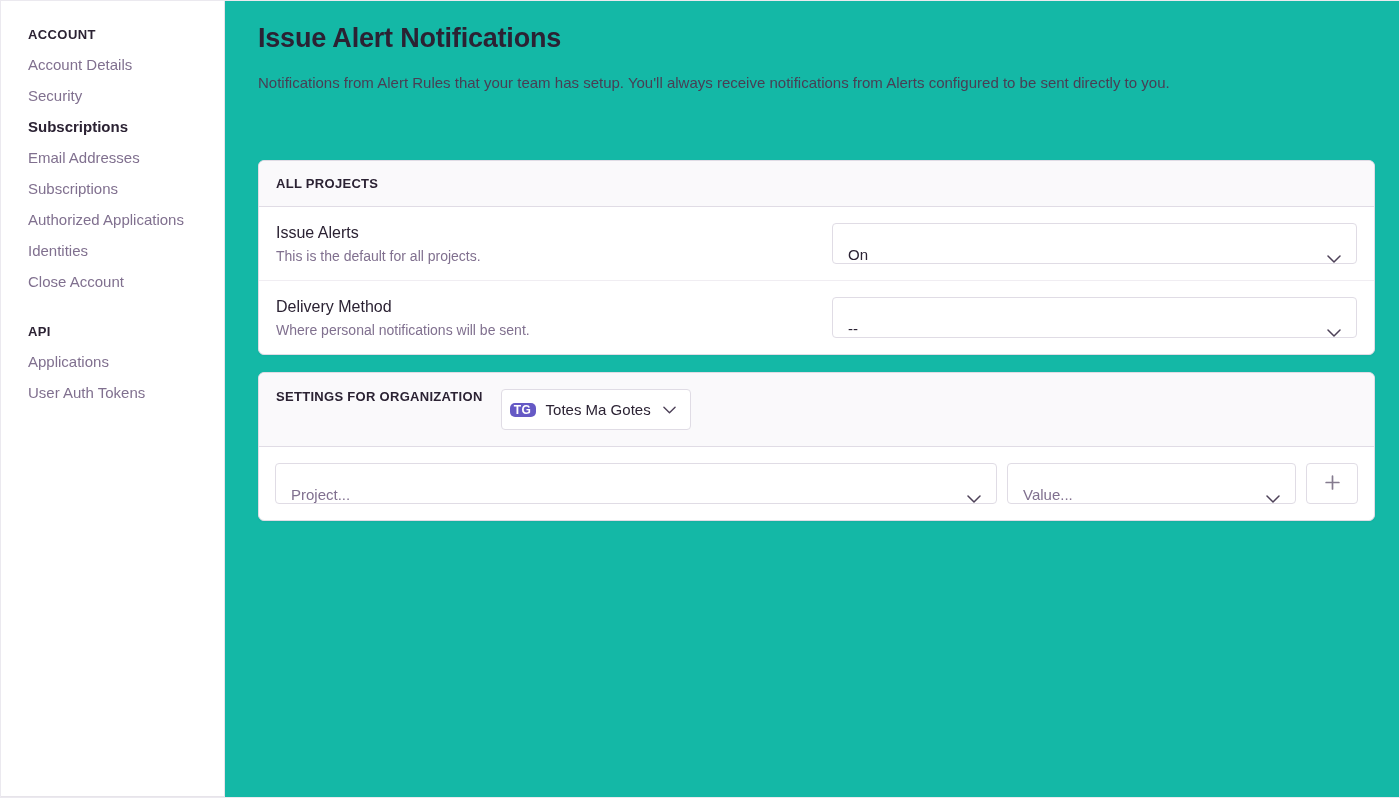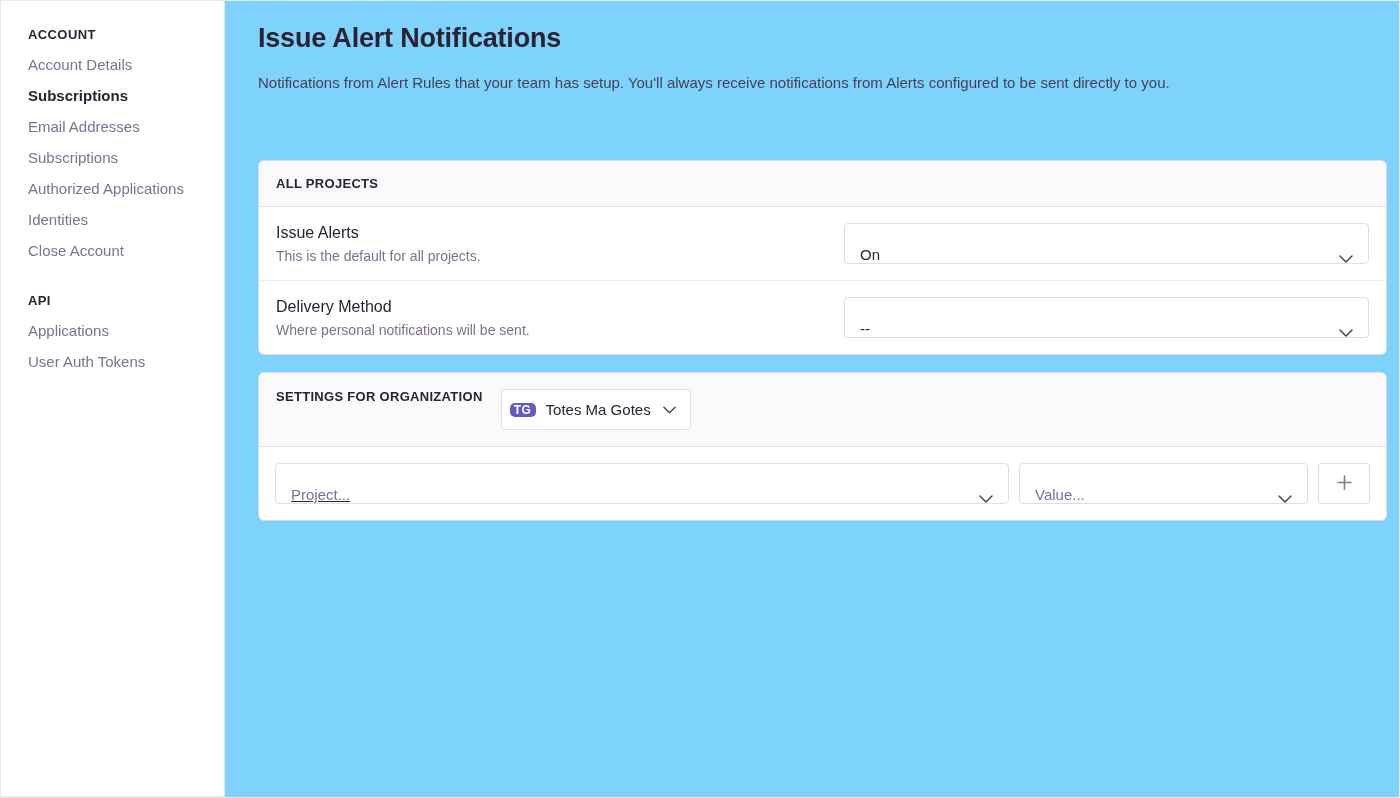--- a/index.html
+++ b/index.html
@@ -40,22 +40,22 @@
     line-height: 31px;
     color: #80708f;
     cursor: pointer;
     white-space: nowrap;
   }
   .nav-item.active { color: #2b2233; font-weight: 600; }
 
   
   .content {
     flex: 1;
-    padding: 0 12px 0 33px;
-    background: #7dd3fc;
+    padding: 0 24px 0 33px;
+    background: #14b8a6;
   }
   .page-title {
     margin-top: 22px;
     font-size: 27px;
     font-weight: 700;
     letter-spacing: -0.2px;
     color: #2b2233;
   }
   .page-desc {
     margin-top: 18px;
@@ -152,21 +152,21 @@
     flex: 0 0 auto;
   }
   .org-name { font-size: 15px; color: #2b2233; margin-left: 10px; }
 
   .filter-row {
     display: flex;
     align-items: center;
     gap: 10px;
     padding: 16px;
   }
-  .project-select { flex: 1; text-decoration: underline; }
+  .project-select { flex: 1; }
   .value-select { width: 289px; flex: 0 0 289px; }
   .add-button {
     width: 52px;
     height: 41px;
     flex: 0 0 52px;
     background: #fff;
     border: 1px solid #e0dce5;
     border-radius: 4px;
     display: flex;
     align-items: center;
@@ -176,20 +176,21 @@
 </style>
 </head>
 <body>
 
 <div class="app">
 
   <nav class="sidebar">
     <div class="nav-section">
       <div class="nav-header">ACCOUNT</div>
       <div class="nav-item">Account Details</div>
+      <div class="nav-item">Security</div>
       <div class="nav-item active">Subscriptions</div>
       <div class="nav-item">Email Addresses</div>
       <div class="nav-item">Subscriptions</div>
       <div class="nav-item">Authorized Applications</div>
       <div class="nav-item">Identities</div>
       <div class="nav-item">Close Account</div>
     </div>
     <div class="nav-section">
       <div class="nav-header">API</div>
       <div class="nav-item">Applications</div>

